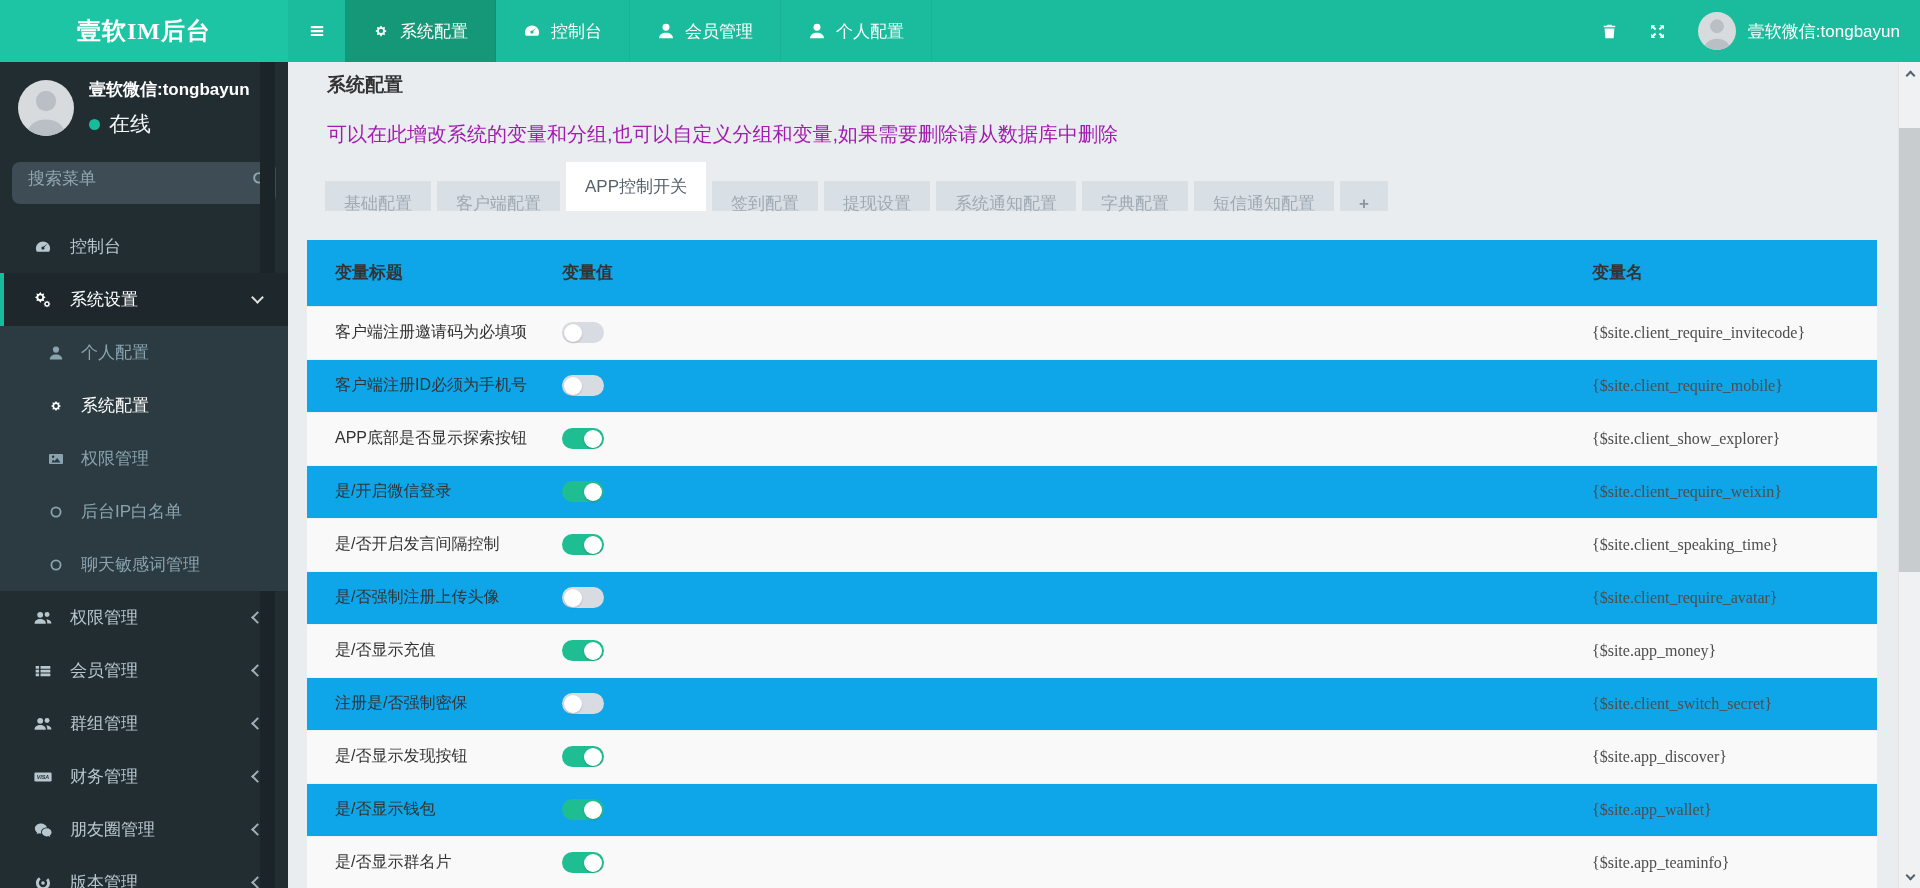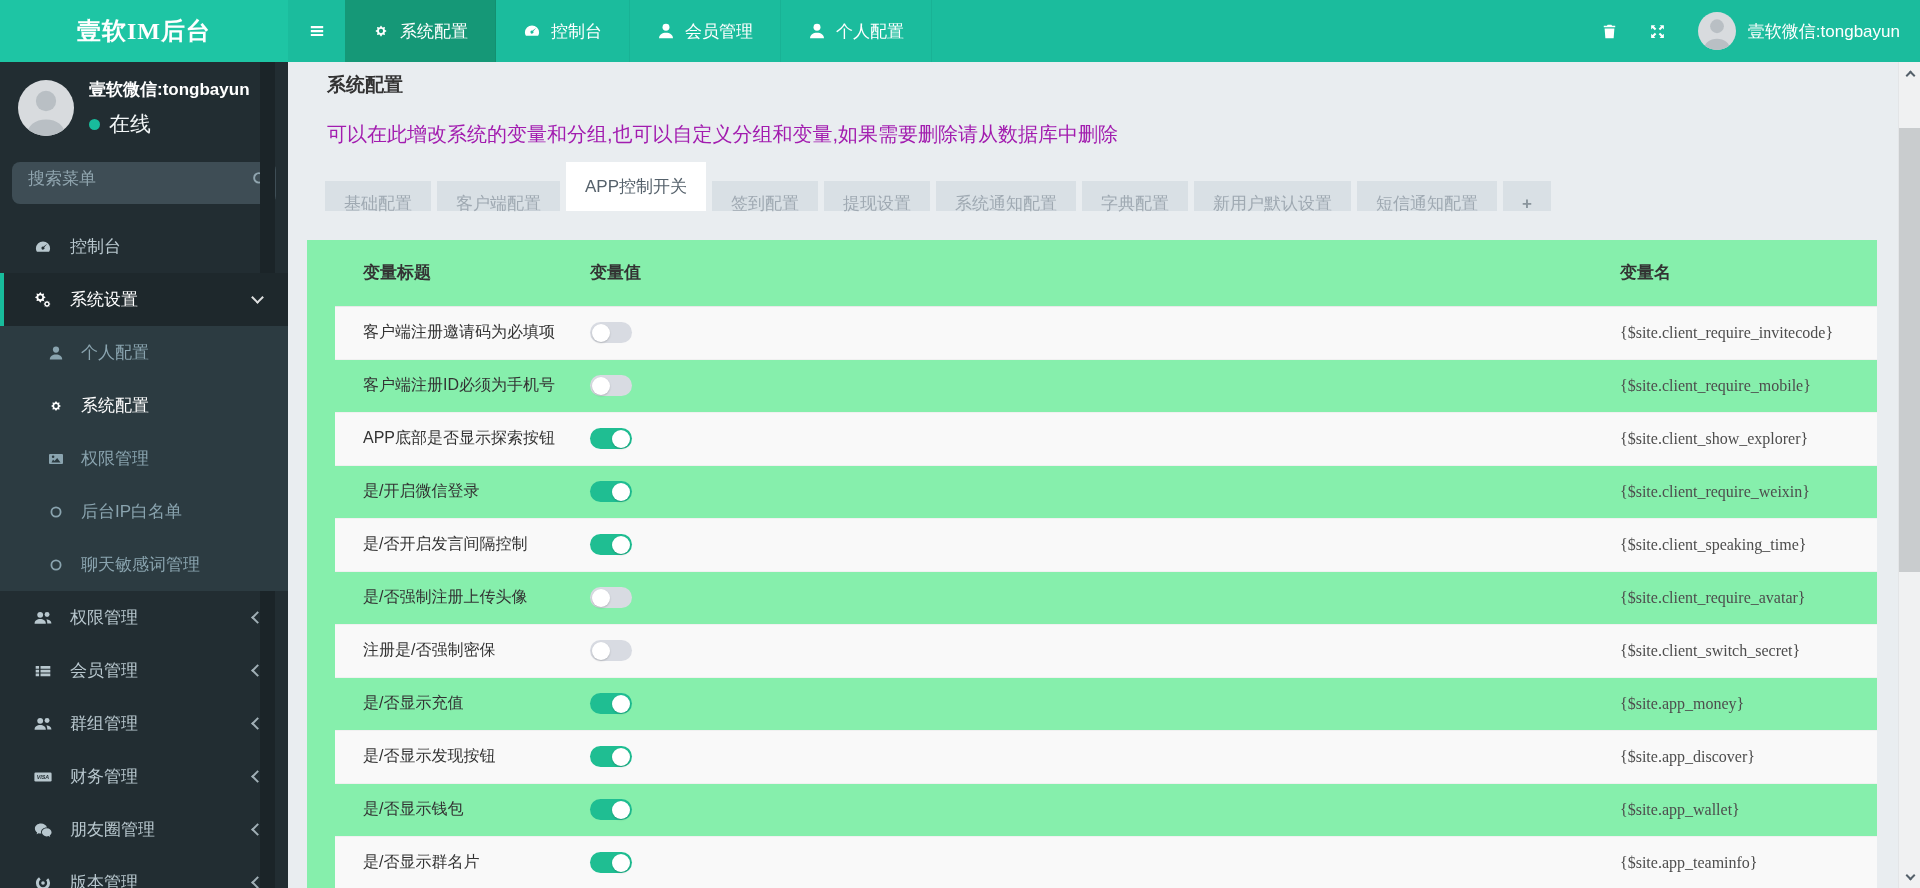--- a/index.html
+++ b/index.html
@@ -54,21 +54,21 @@
   
   .main { position:absolute; top:62px; left:288px; right:22px; bottom:0; }
   .content-header { padding:8px 0 0 39px; }
   .page-title { font-size:19px; font-weight:bold; color:#333; padding-top:2px; }
   .page-desc { font-size:20px; color:#a21caf; margin-top:23px; }
   .tabs { display:flex; align-items:flex-end; gap:6px; margin:14px 0 0 37px; height:49px; }
   .tab { height:30px; line-height:46px; padding:0 19px; background:#d9e0e5; color:#9fa9b2; font-size:17px; cursor:pointer; white-space:nowrap; }
   .tab.active { background:#ffffff; color:#55616b; height:49px; line-height:49px; }
   .tab.add { padding:0 19px; font-weight:bold; color:#8a959d; }
 
-  .panel { position:absolute; left:19px; right:21px; top:178px; bottom:0; background:#86efac; overflow:hidden;padding-left:28px; }
+  .panel { position:absolute; left:19px; right:21px; top:178px; bottom:0; background:#0ea5e9; overflow:hidden; }
   table { width:100%; border-collapse:collapse; table-layout:fixed; }
   col.c1 { width:255px; } col.c2 { width:1002px; } col.c3 { width:auto; }
   thead th { height:66px; text-align:left; vertical-align:middle; font-size:17px; font-weight:bold; color:#333; border-bottom:1px solid #e9e9e9; }
   th.p, td.p { padding-left:28px; }
   tbody td { height:53px; vertical-align:middle; font-size:16px; color:#333; border-bottom:1px solid #f1f1f1; }
   tbody tr:nth-child(odd) { background:#f9f9f9; }
   td.vn { color:#4d4d4d;font-family:Liberation Serif, serif; }
   .tg { width:42px; height:21px; border-radius:11px; background:#d8dbe2; position:relative; cursor:pointer; display:inline-block; vertical-align:middle; }
   .tg::after { content:''; position:absolute; top:1.5px; left:2px; width:18px; height:18px; border-radius:50%; background:#fff; box-shadow:0 1px 2px rgba(0,0,0,0.18); }
   .tg.on { background:#1fbe92; }
@@ -326,21 +326,20 @@
     <div class="page-desc">可以在此增改系统的变量和分组,也可以自定义分组和变量,如果需要删除请从数据库中删除</div>
   </div>
   <div class="tabs" id="tabs">
       <div class="tab">基础配置</div>
       <div class="tab">客户端配置</div>
       <div class="tab active">APP控制开关</div>
       <div class="tab">签到配置</div>
       <div class="tab">提现设置</div>
       <div class="tab">系统通知配置</div>
       <div class="tab">字典配置</div>
-      <div class="tab">新用户默认设置</div>
       <div class="tab">短信通知配置</div>
       <div class="tab add">+</div>
     </div>
   <div class="panel">
     <table>
       <colgroup>
           <col class="c1">
           <col class="c2">
           <col class="c3">
         </colgroup>
@@ -376,28 +375,28 @@
             <td class="p">是/否开启发言间隔控制</td>
             <td><div class="tg on"></div></td>
             <td class="p vn">{$site.client_speaking_time}</td>
           </tr>
           <tr>
             <td class="p">是/否强制注册上传头像</td>
             <td><div class="tg"></div></td>
             <td class="p vn">{$site.client_require_avatar}</td>
           </tr>
           <tr>
+            <td class="p">是/否显示充值</td>
+            <td><div class="tg on"></div></td>
+            <td class="p vn">{$site.app_money}</td>
+          </tr>
+          <tr>
             <td class="p">注册是/否强制密保</td>
             <td><div class="tg"></div></td>
             <td class="p vn">{$site.client_switch_secret}</td>
-          </tr>
-          <tr>
-            <td class="p">是/否显示充值</td>
-            <td><div class="tg on"></div></td>
-            <td class="p vn">{$site.app_money}</td>
           </tr>
           <tr>
             <td class="p">是/否显示发现按钮</td>
             <td><div class="tg on"></div></td>
             <td class="p vn">{$site.app_discover}</td>
           </tr>
           <tr>
             <td class="p">是/否显示钱包</td>
             <td><div class="tg on"></div></td>
             <td class="p vn">{$site.app_wallet}</td>

